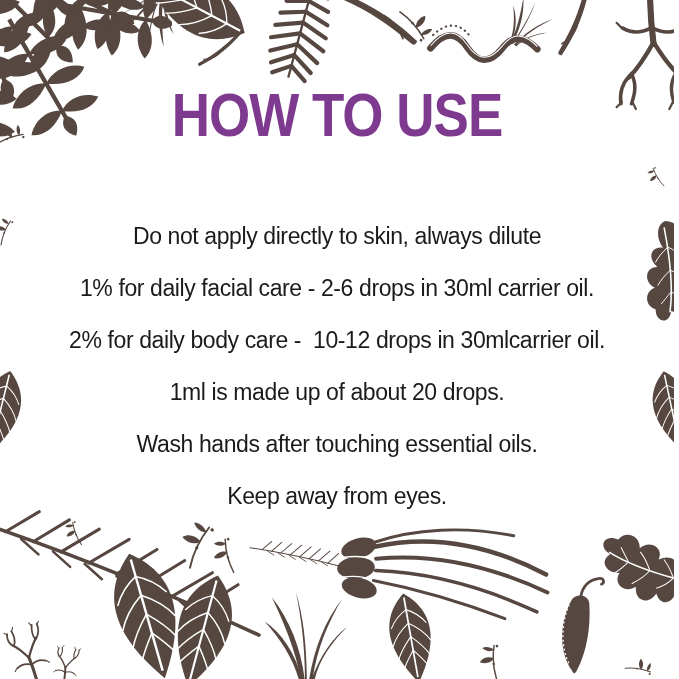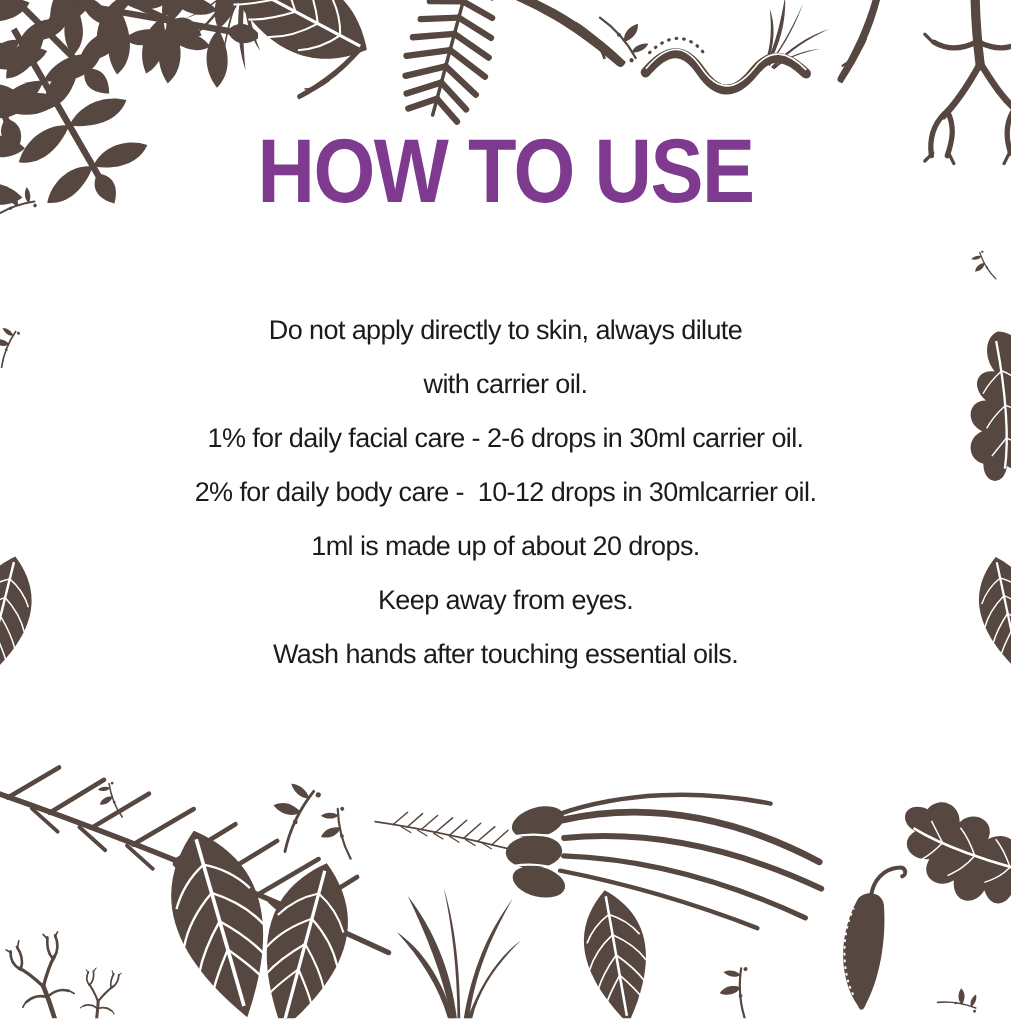--- a/index.html
+++ b/index.html
@@ -31,22 +31,22 @@
     letter-spacing: -1px;
     color: var(--title-purple, #7E3A8F);
     transform: scaleY(1.14);
   }
   .body-text {
     position: absolute;
     top: 202px; left: 0; right: 0;
     text-align: center;
   }
   .line {
-    margin: 0;
-    font-size: 18px;
+    margin: 16px;
+    font-size: 23px;
     letter-spacing: -0.4px;
     line-height: 36px;
     color: var(--body-text, #1C1A1A);
     white-space: pre-wrap;
   }
 </style>
 </head>
 <body>
 
 <div class="canvas">
@@ -352,22 +352,21 @@
       <use href="#sym-oakleaf"></use>
     </svg>
   <svg class="deco" style="left:615px;top:652px;width:48px;height:30px;transform:rotate(85deg);">
       <use href="#sym-sprig"></use>
     </svg>
 
   <div class="text-layer">
     <h1 class="title">HOW TO USE</h1>
     <div class="body-text">
       <p class="line">Do not apply directly to skin, always dilute</p>
-      <p class="line">with carrier oil.</p>
       <p class="line">1% for daily facial care - 2-6 drops in 30ml carrier oil.</p>
       <p class="line">2% for daily body care -  10-12 drops in 30mlcarrier oil.</p>
       <p class="line">1ml is made up of about 20 drops.</p>
+      <p class="line">Wash hands after touching essential oils.</p>
       <p class="line">Keep away from eyes.</p>
-      <p class="line">Wash hands after touching essential oils.</p>
     </div>
   </div>
 
 </div>
 
 </body></html>

